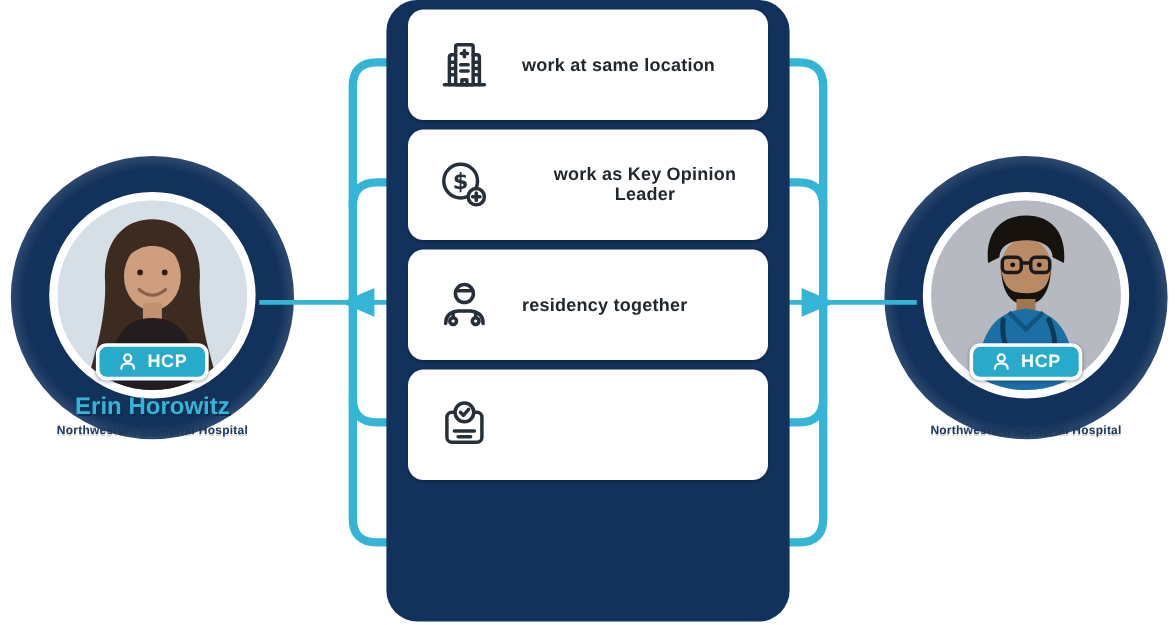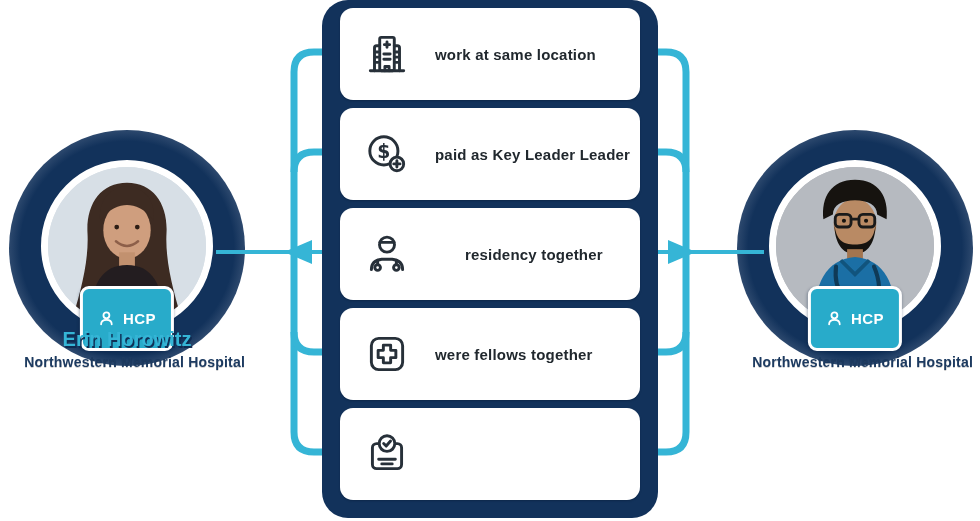--- a/index.html
+++ b/index.html
@@ -21,47 +21,47 @@
   .person-right{left:737px;}
   .halo{position:absolute;left:0;top:0;width:236px;height:236px;border-radius:50%;
     background:radial-gradient(circle,
       var(--dark-navy) 0%, var(--dark-navy) 64%,
       rgba(19,50,92,.85) 73%, rgba(19,50,92,.38) 85%, rgba(19,50,92,0) 97%);}
   .photo{position:absolute;left:32px;top:30px;width:172px;height:172px;border-radius:50%;
     border:7px solid #fff;overflow:hidden;background:#d7dfe6;z-index:2;}
   .photo svg{display:block;width:100%;height:100%;}
   .badge{position:absolute;top:156px;left:50%;transform:translateX(-50%);z-index:3;
     display:flex;align-items:center;gap:8px;background:var(--badge-teal);
-    border:3px solid #fff;border-radius:9px;padding:21px 15px;
+    border:3px solid #fff;border-radius:9px;padding:4px 15px;
     color:#fff;font-weight:700;font-size:15px;letter-spacing:.5px;
     box-shadow:0 1px 3px rgba(10,30,60,.35);}
   .badge-icon{display:flex;align-items:center;}
   .name{position:absolute;top:198px;left:0;width:100%;text-align:center;z-index:3;
     color:var(--accent-teal);font-weight:700;font-size:20px;
     text-shadow:1.5px 2px 0 rgba(14,42,80,.95);}
-  .affiliation{position:absolute;top:224px;left:0;width:100%;text-align:right;z-index:3;
-    color:#1c3a60;font-weight:700;font-size:14px;letter-spacing:.2px;
+  .affiliation{position:absolute;top:224px;left:0;width:100%;text-align:center;z-index:3;
+    color:#1c3a60;font-weight:700;font-size:10px;letter-spacing:.2px;
     text-shadow:0 1px 0 rgba(0,0,0,.18);}
 
   
   .connectors{position:absolute;left:0;top:0;width:980px;height:521px;z-index:4;}
   .connectors path{fill:none;stroke:var(--accent-teal);stroke-linecap:butt;}
   .connectors .thick{stroke-width:7px;}
   .connectors .thin{stroke-width:4px;}
   .connectors polygon{fill:var(--accent-teal);}
 
   
   .column{position:absolute;left:322px;top:0;width:336px;height:518px;
     background:var(--dark-navy);border-radius:26px;z-index:5;}
   .card{position:absolute;left:18px;width:300px;height:92px;background:var(--card-bg);
     border-radius:13px;display:flex;align-items:center;padding-left:22px;
     box-shadow:0 1px 2px rgba(8,25,50,.4);text-align:center;}
   .card:nth-of-type(1){top:8px;}
   .card:nth-of-type(2){top:108px;}
-  .card:nth-of-type(3){top:208px;gap:30px;}
+  .card:nth-of-type(3){top:208px;}
   .card:nth-of-type(4){top:308px;}
   .card:nth-of-type(5){top:408px;}
   .card .icon{width:50px;height:50px;flex:0 0 50px;color:var(--icon-dark);}
   .card .icon svg{display:block;width:50px;height:50px;
     fill:none;stroke:currentColor;stroke-width:2.8;stroke-linecap:round;stroke-linejoin:round;}
   .card .label{margin-left:23px;font-size:15px;font-weight:700;color:var(--card-text);
     letter-spacing:.2px;}
 </style>
 </head>
 <body>
@@ -166,47 +166,38 @@
 
     <div class="card">
       <span class="icon">
         <svg viewBox="0 0 48 48">
           <circle cx="21" cy="21" r="13.5"></circle>
           <text x="21" y="27.5" font-size="18" font-weight="bold" fill="currentColor" stroke="none" text-anchor="middle" font-family="DejaVu Sans, sans-serif">$</text>
           <circle cx="33.5" cy="33.5" r="6.5" fill="#ffffff"></circle>
           <path d="M33.5 30.5 v6 M30.5 33.5 h6"></path>
         </svg>
       </span>
-      <span class="label">paid as Key Leader Leader</span>
+      <span class="label">work as Key Opinion Leader</span>
     </div>
 
     <div class="card">
       <span class="icon">
         <svg viewBox="0 0 48 48">
           <circle cx="24" cy="15" r="7.2"></circle>
           <path d="M17.3 12.8 h13.4"></path>
           <path d="M9 39 q0-9 10-10 h10 q10 1 10 10"></path>
           <path d="M15 30 v4"></path>
           <circle cx="15" cy="37" r="2.7"></circle>
           <path d="M33 30 v4"></path>
           <circle cx="33" cy="37" r="2.7"></circle>
         </svg>
       </span>
       <span class="label">residency together</span>
     </div>
 
-    <div class="card">
-      <span class="icon">
-        <svg viewBox="0 0 48 48">
-          <rect x="9" y="9" width="30" height="30" rx="7"></rect>
-          <path d="M20.5 15.5 h7 v5 h5 v7 h-5 v5 h-7 v-5 h-5 v-7 h5 z"></path>
-        </svg>
-      </span>
-      <span class="label">were fellows together</span>
-    </div>
 
     <div class="card">
       <span class="icon">
         <svg viewBox="0 0 48 48">
           <rect x="10" y="14" width="28" height="24" rx="4"></rect>
           <circle cx="24" cy="14" r="7.5" fill="#ffffff"></circle>
           <path d="M20.8 14 l2.4 2.4 l4.2-4.8"></path>
           <path d="M16 29 h16 M19 33.5 h10"></path>
         </svg>
       </span>

